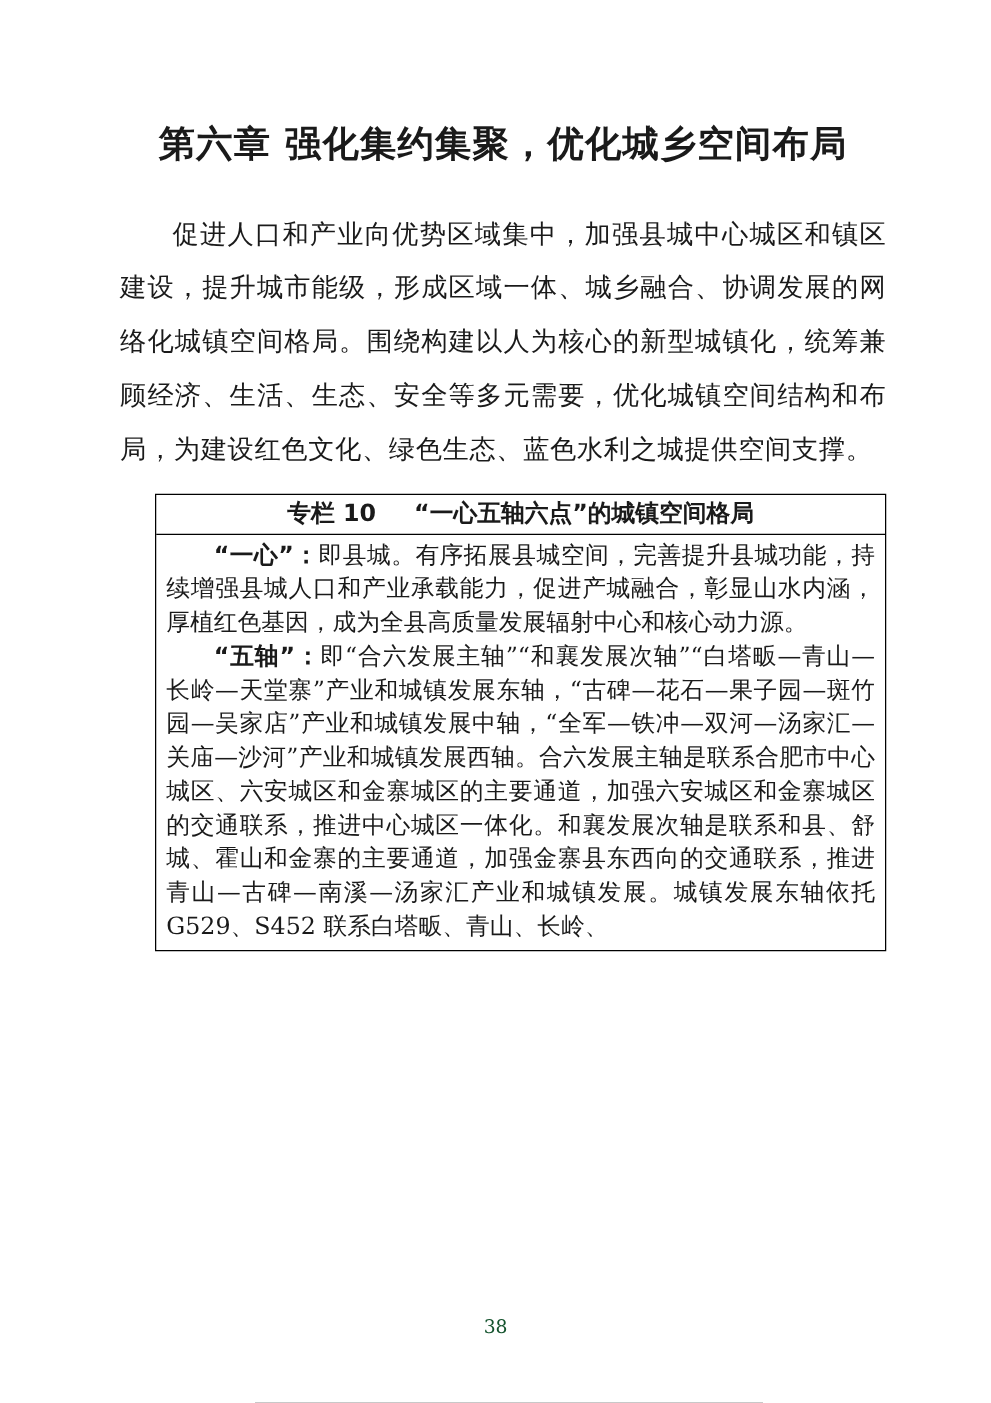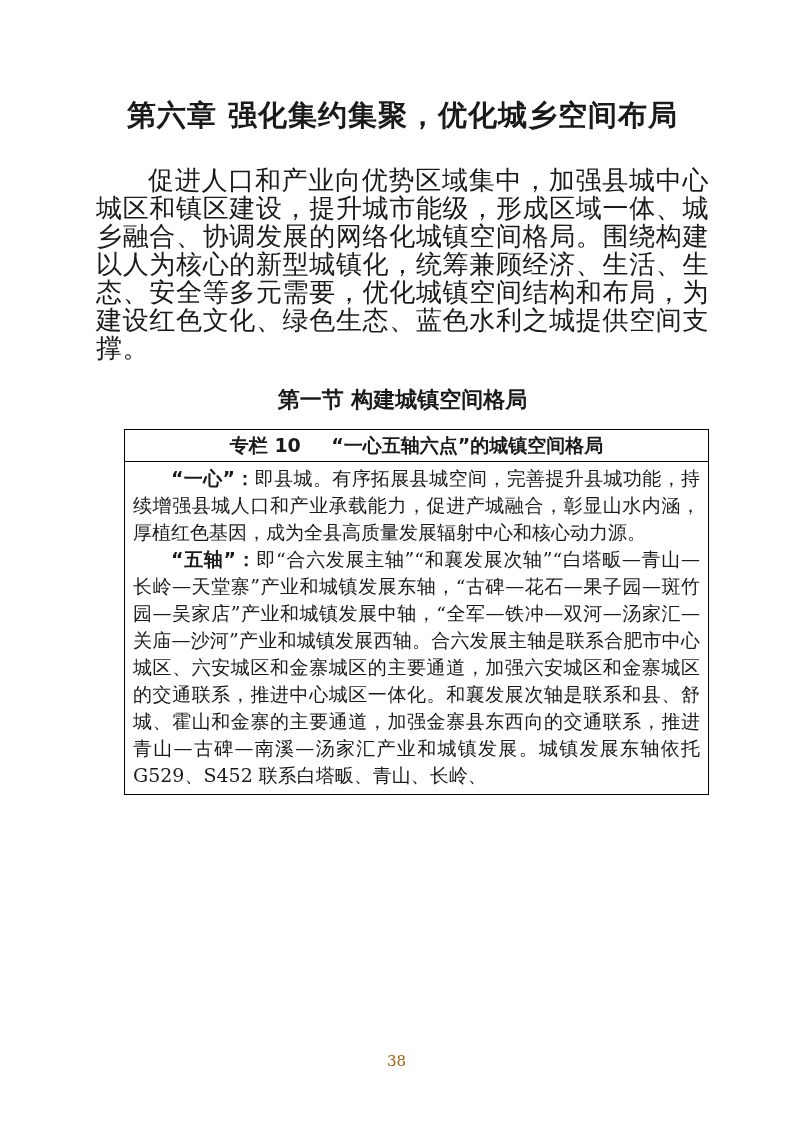--- a/index.html
+++ b/index.html
@@ -22,22 +22,22 @@
   .chapter-title {
     margin-top: 96px;
     text-align: center;
     font-size: 29px;
     font-weight: bold;
     letter-spacing: 1px;
     font-family: "DejaVu Serif", "Liberation Serif", serif;
   }
   .body-para {
     margin-top: 30px;
-    font-size: 26px;
-    line-height: 28px;
+    font-size: 21px;
+    line-height: 43px;
     text-align: justify;
     text-indent: 2em;
     letter-spacing: 0.5px;
   }
   .section-title {
     margin-top: 23px;
     text-align: center;
     font-size: 22px;
     font-weight: bold;
     font-family: "DejaVu Sans", "Liberation Sans", sans-serif;
@@ -71,34 +71,33 @@
     font-weight: bold;
     font-family: "DejaVu Sans", "Liberation Sans", sans-serif;
   }
   .page-number {
     position: absolute;
     bottom: 52px;
     left: 0;
     width: 100%;
     text-align: center;
     font-size: 15px;
-    color: #a16207;
+    color: #14532d;
   }
 </style>
 </head>
 <body>
 
 <div class="page">
   <div class="content">
 
     <h1 class="chapter-title">第六章 强化集约集聚，优化城乡空间布局</h1>
 
     <p class="body-para">促进人口和产业向优势区域集中，加强县城中心城区和镇区建设，提升城市能级，形成区域一体、城乡融合、协调发展的网络化城镇空间格局。围绕构建以人为核心的新型城镇化，统筹兼顾经济、生活、生态、安全等多元需要，优化城镇空间结构和布局，为建设红色文化、绿色生态、蓝色水利之城提供空间支撑。</p>
 
-    <h2 class="section-title">第一节 构建城镇空间格局</h2>
 
 
     <div class="callout-box">
       <div class="callout-header">
         <span class="box-label">专栏 10</span><span>“一心五轴六点”的城镇空间格局</span>
       </div>
       <div class="callout-body">
         <p class="callout-para">
           <span class="callout-lead">“一心”：</span><span>即县城。有序拓展县城空间，完善提升县城功能，持续增强县城人口和产业承载能力，促进产城融合，彰显山水内涵，厚植红色基因，成为全县高质量发展辐射中心和核心动力源。</span>
         </p>

